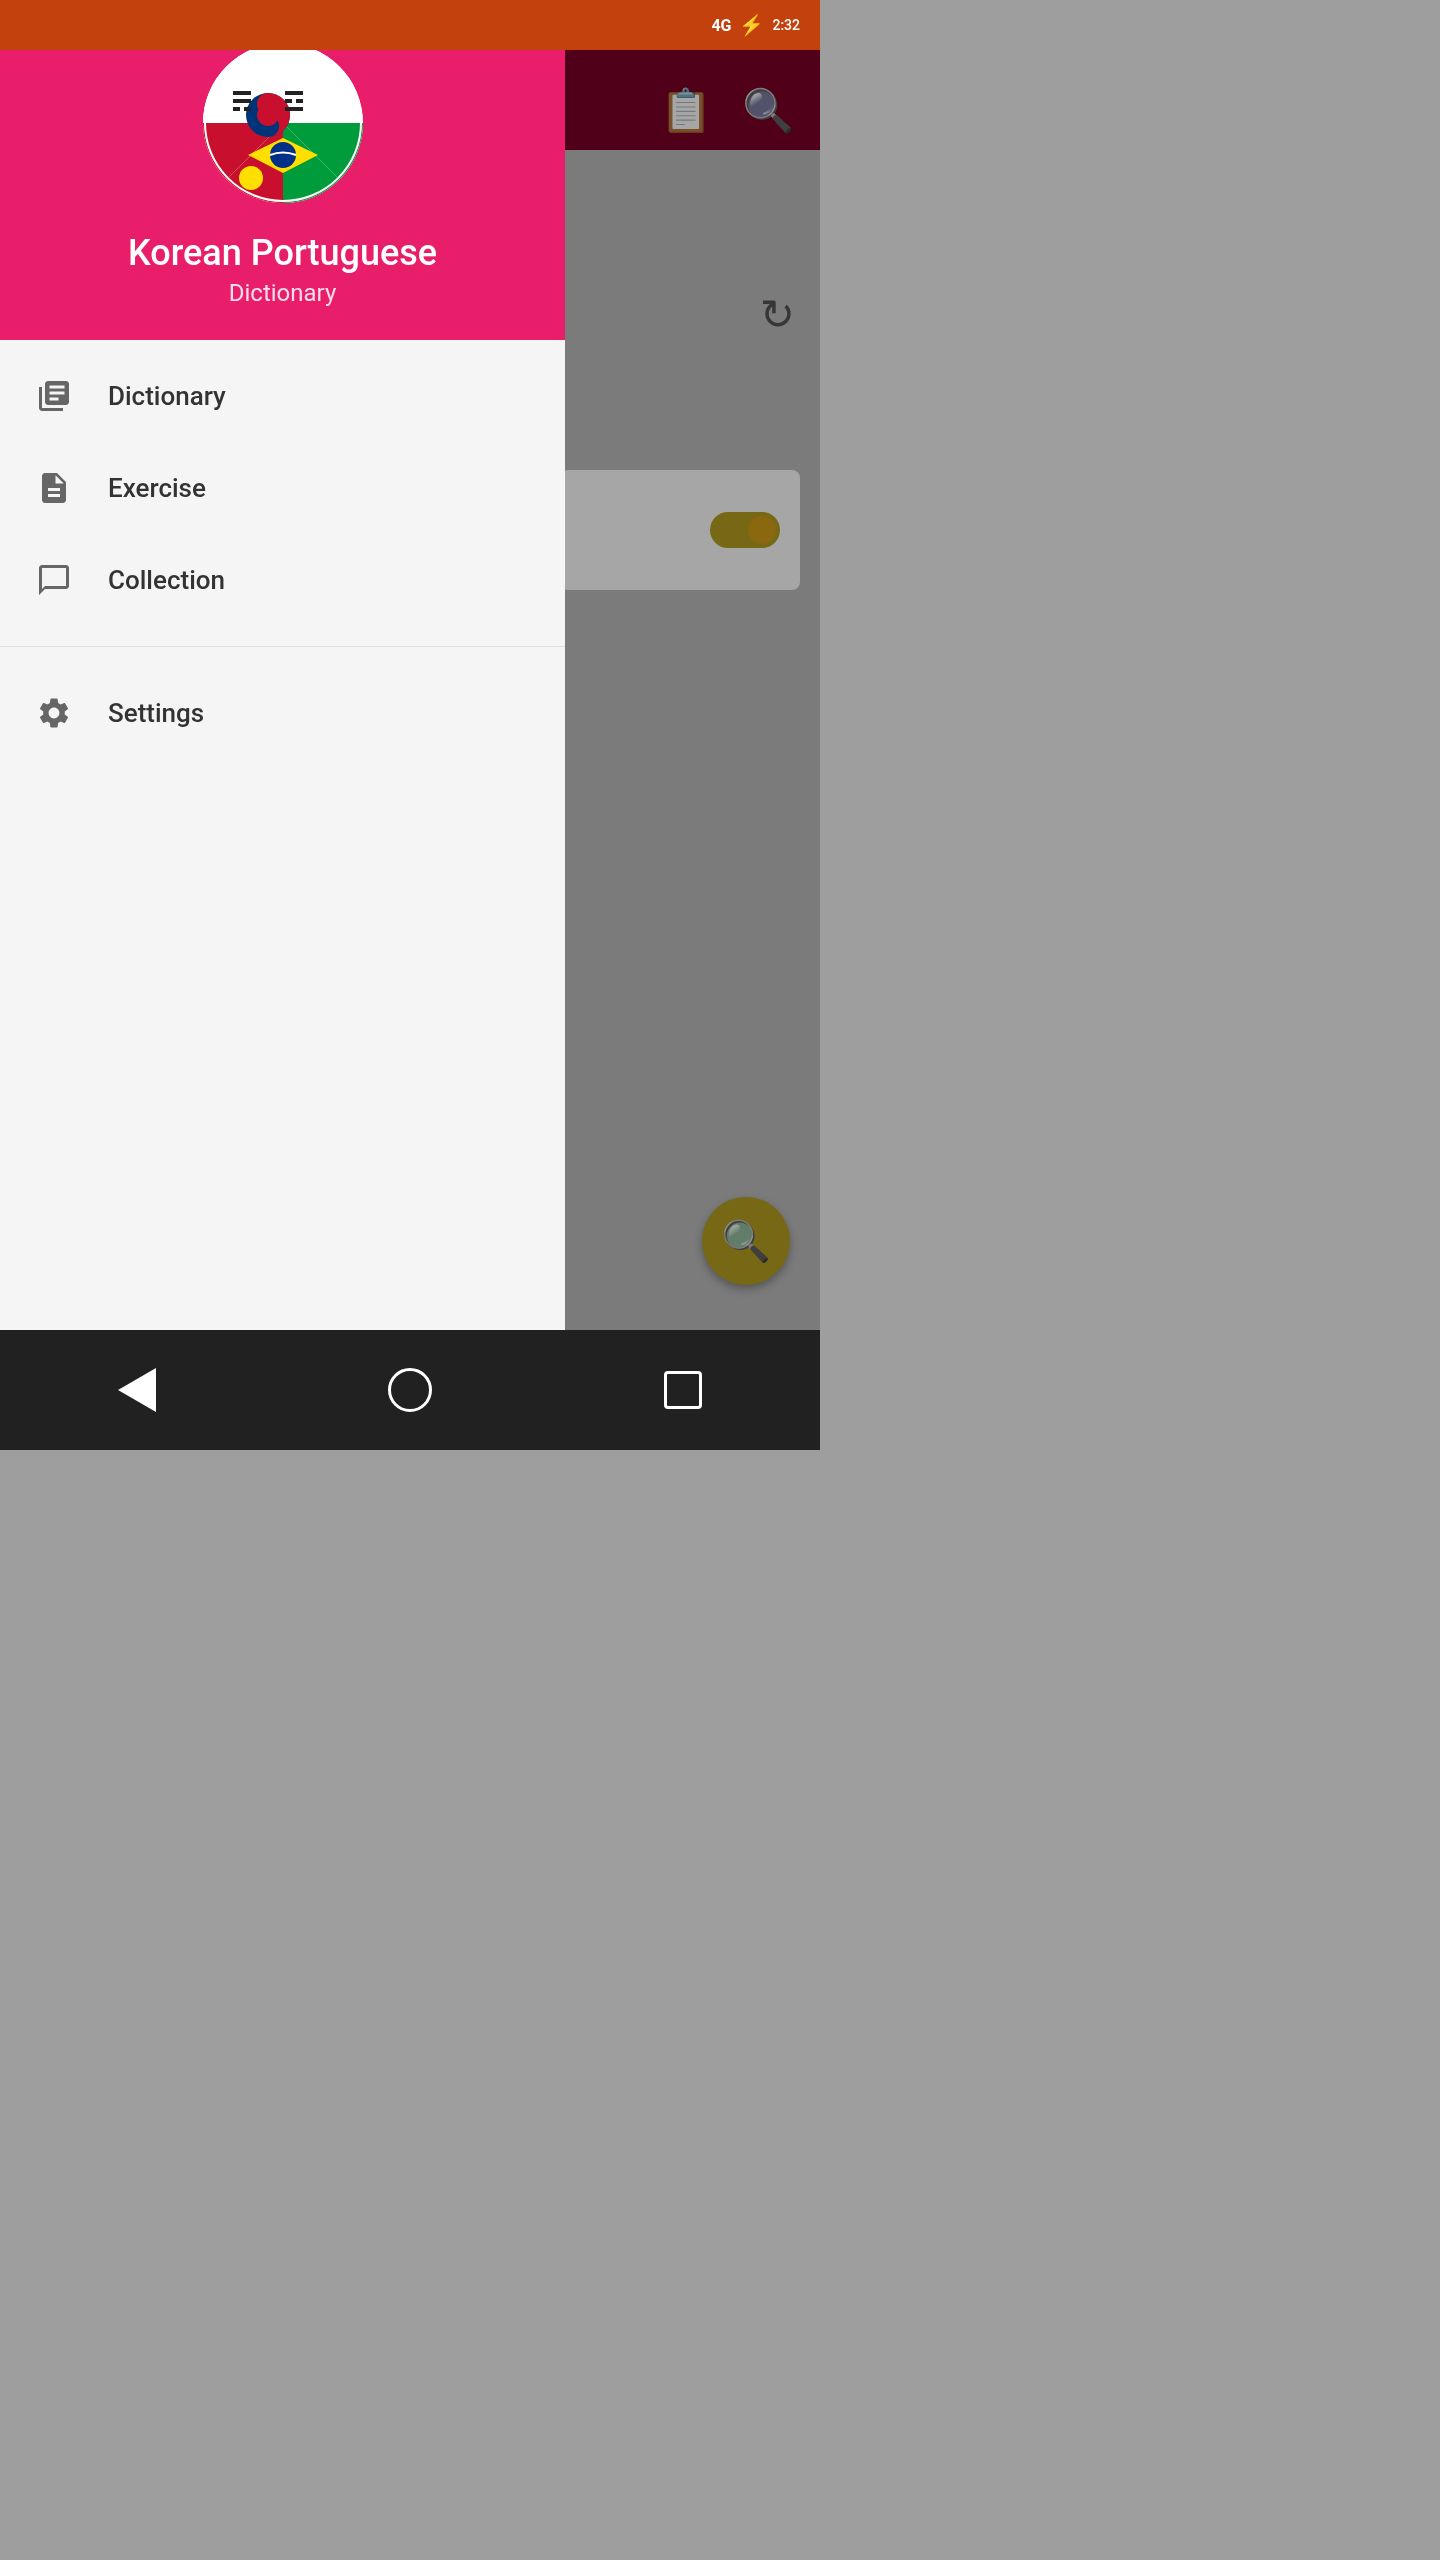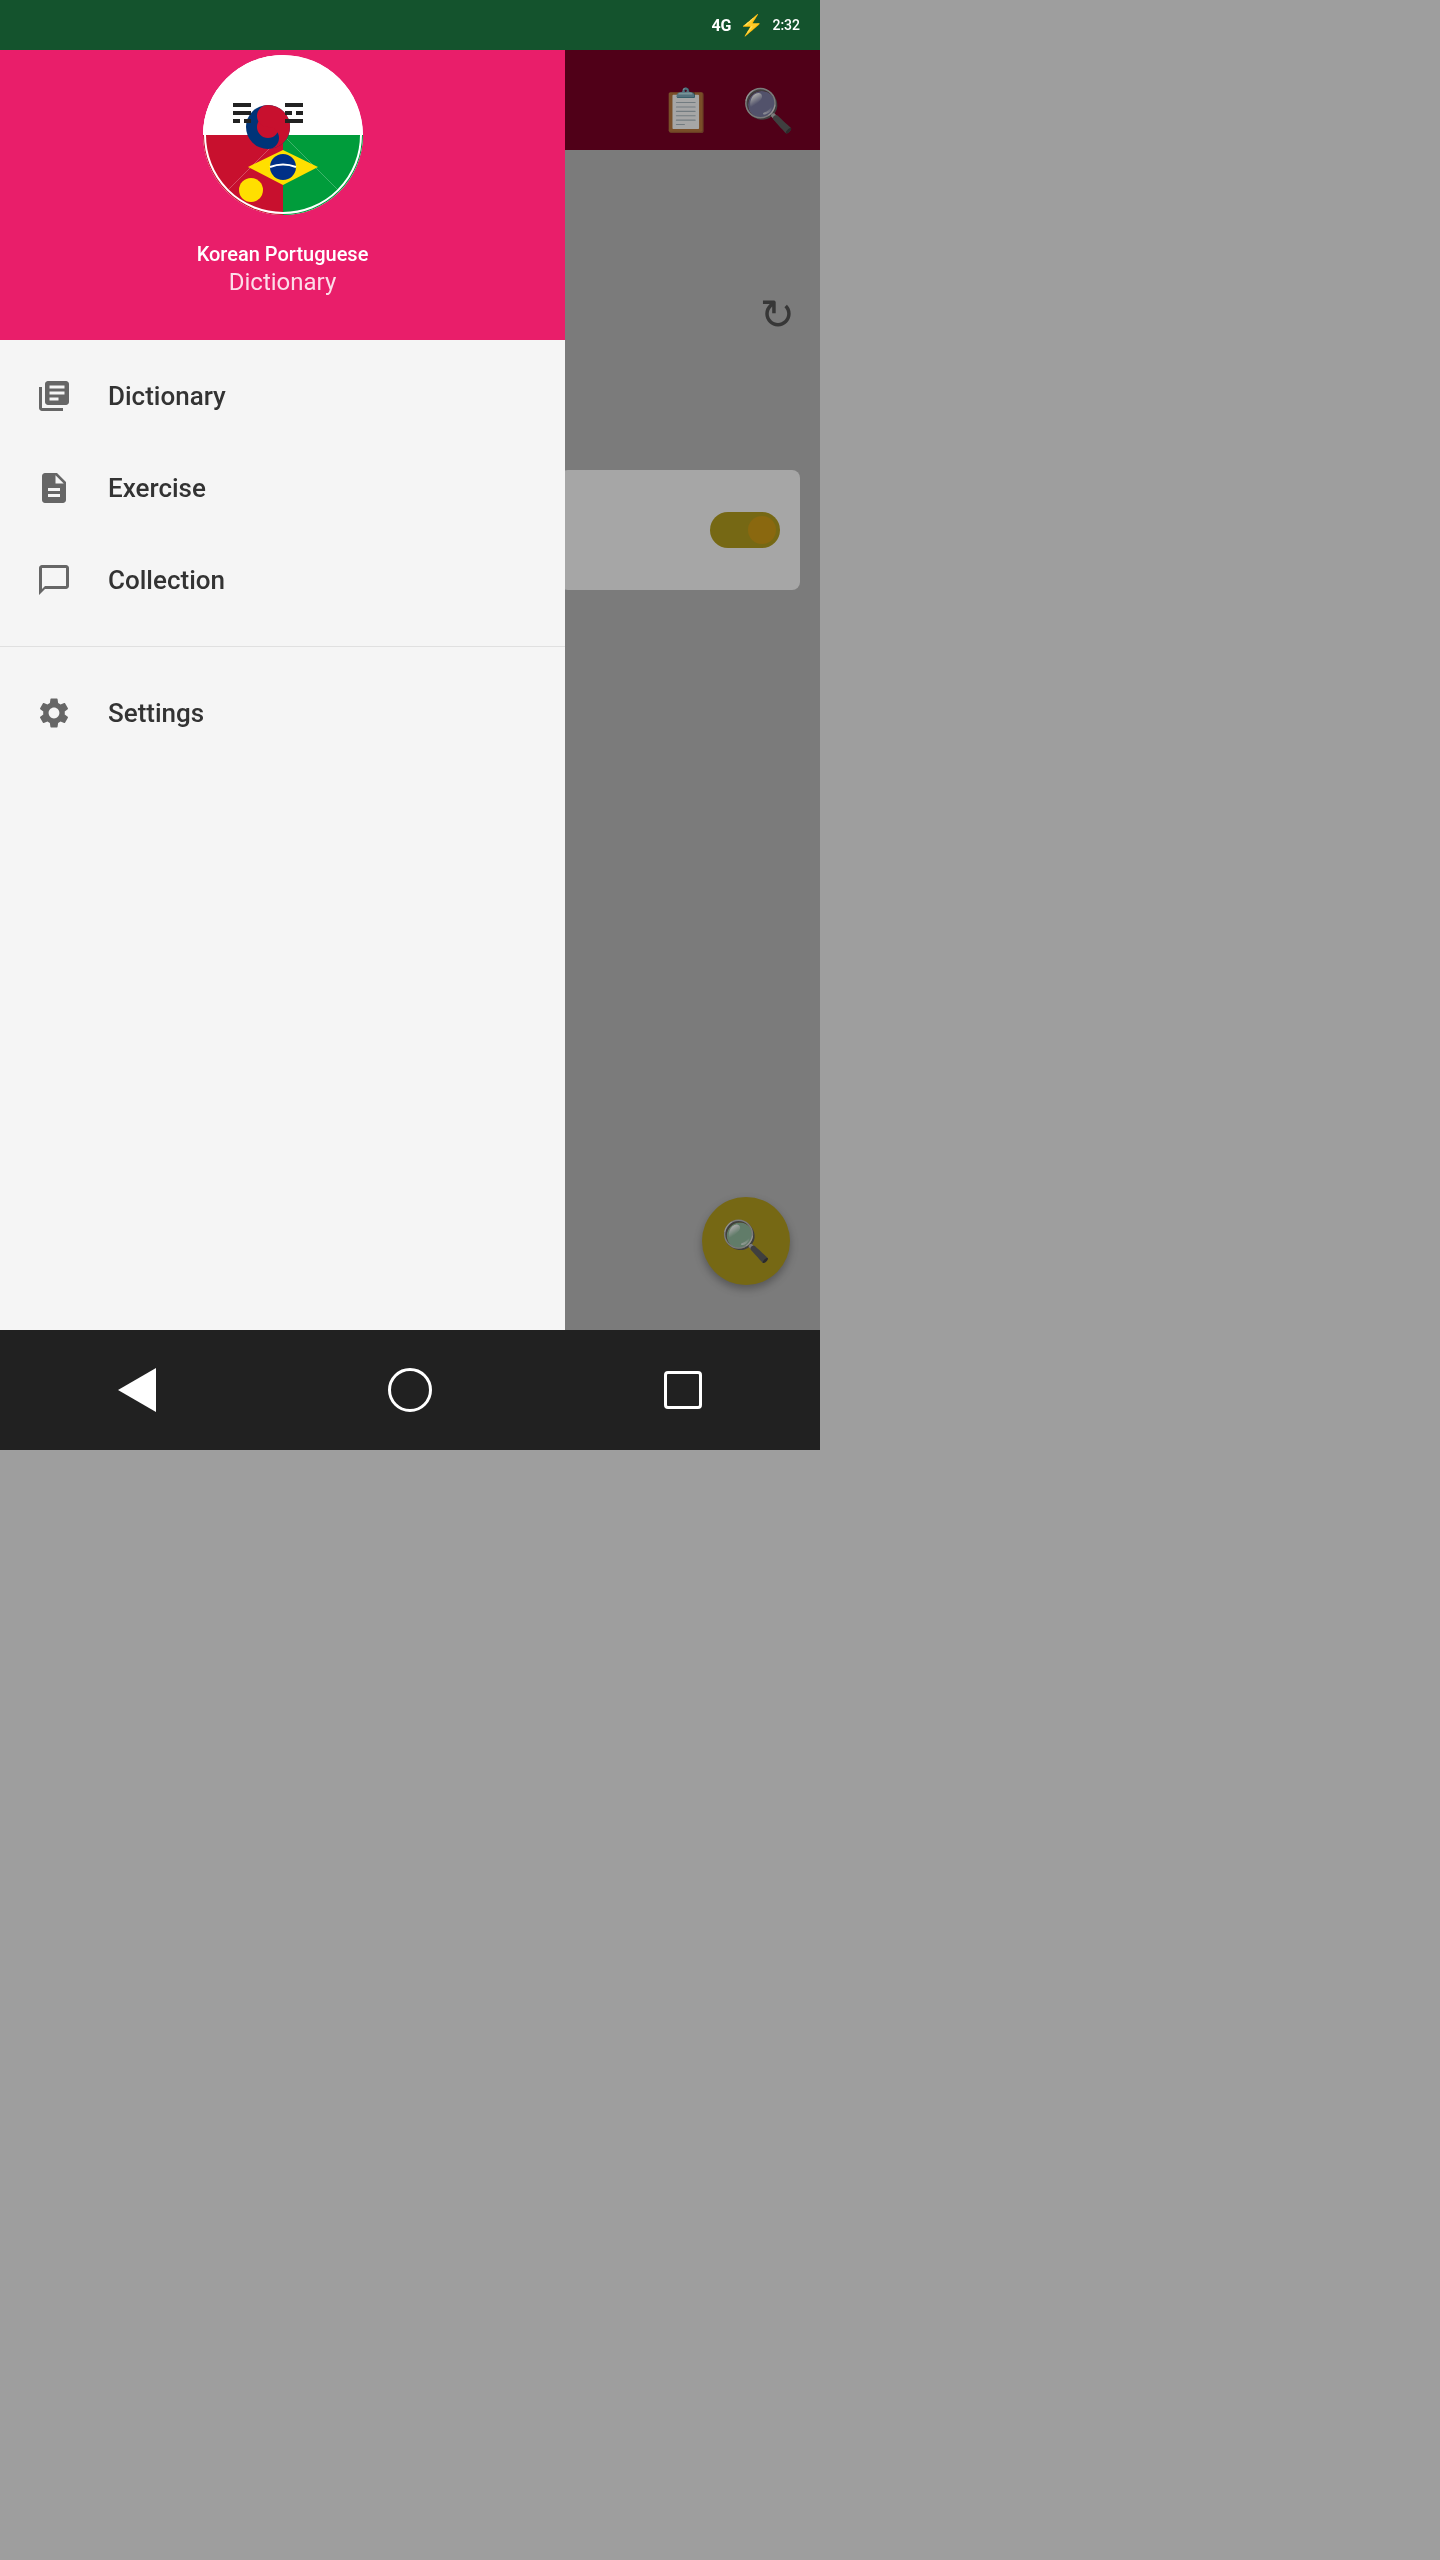--- a/index.html
+++ b/index.html
@@ -14,21 +14,21 @@
       position: relative;
     }
 
     
     .status-bar {
       position: absolute;
       top: 0;
       left: 0;
       width: 100%;
       height: 50px;
-      background: #14532d;
+      background: #c2410c;
       display: flex;
       align-items: center;
       justify-content: flex-end;
       padding-right: 20px;
       z-index: 100;
     }
 
     .status-bar-icons {
       display: flex;
       align-items: center;
@@ -186,21 +186,21 @@
       display: flex;
       align-items: center;
       justify-content: center;
       overflow: hidden;
       margin-bottom: 25px;
       position: relative;
     }
 
     .drawer-app-name {
       color: white;
-      font-size: 20px;
+      font-size: 36px;
       font-weight: 500;
       text-align: center;
       line-height: 1.4;
     }
 
     .drawer-app-subtitle {
       color: rgba(255,255,255,0.85);
       font-size: 24px;
       text-align: center;
     }

